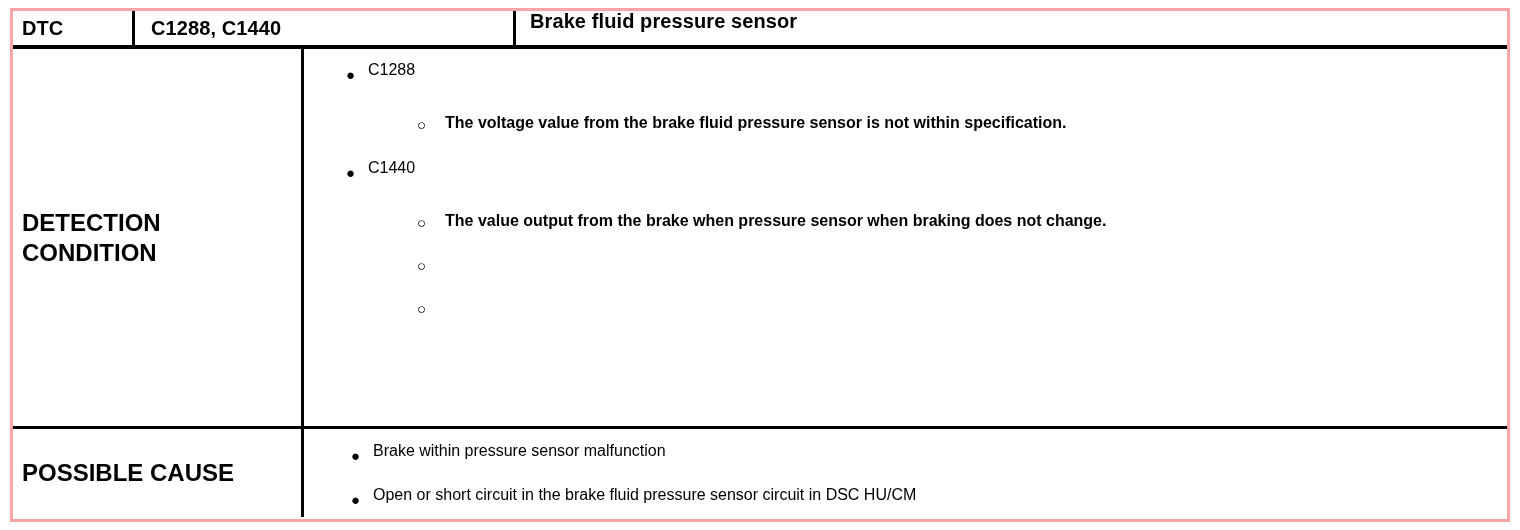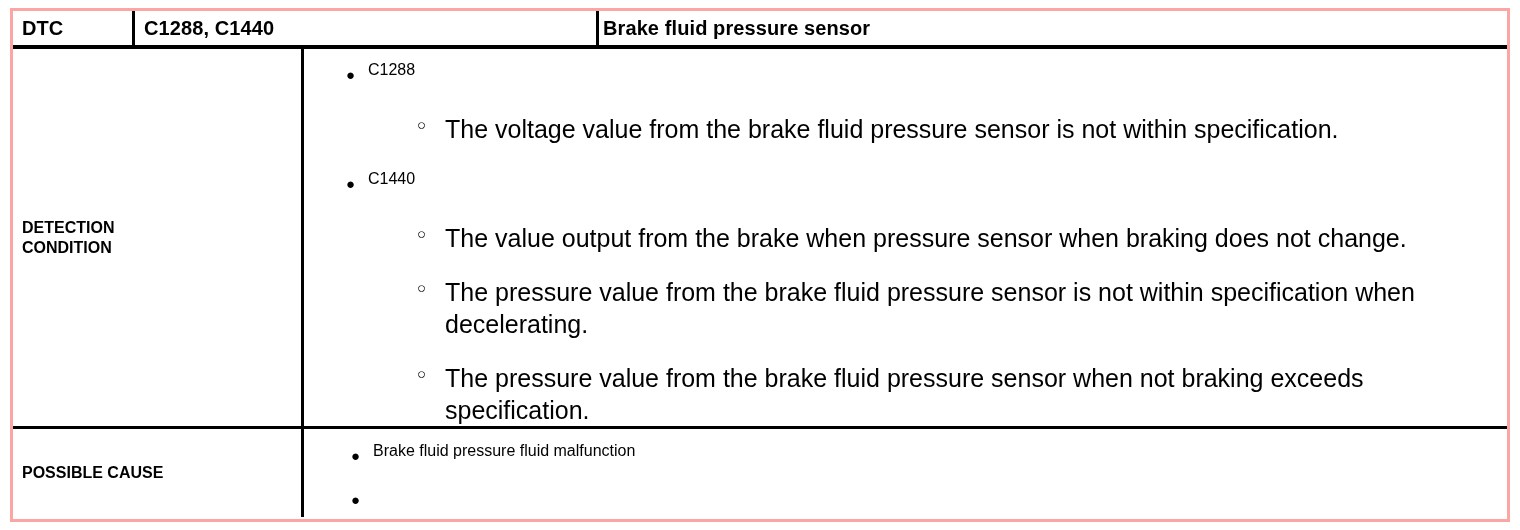--- a/index.html
+++ b/index.html
@@ -57,33 +57,32 @@
   
   .cell-dtc-label {
     width: 122px;
     box-sizing: border-box;
     border-right: 3px solid #000;
     display: flex;
     align-items: center;
     padding-left: 9px;
   }
   .cell-dtc-codes {
-    width: 464px;
+    width: 381px;
     box-sizing: border-box;
     border-right: 3px solid #000;
     display: flex;
     align-items: center;
-    padding-left: 9px;
+    padding-left: 16px;
   }
   .cell-dtc-name {
     flex: 1;
     box-sizing: border-box;
     display: flex;
-    align-items: center;
-    padding-left: 4px;
+    padding-left: 14px;
   }
 
   .hdr-text {
     font-size: 20px;
     font-weight: bold;
     letter-spacing: 0.1px;
     line-height: 1;
     white-space: nowrap;
   }
   .hdr-text-plain {
@@ -98,21 +97,21 @@
   .cell-label {
     width: 291px;
     box-sizing: border-box;
     border-right: 3px solid #000;
     display: flex;
     flex-direction: column;
     justify-content: center;
     padding-left: 9px;
   }
   .label-text {
-    font-size: 16px;
+    font-size: 24px;
     font-weight: bold;
     line-height: 1.22;
     white-space: pre-line;
   }
 
   .cell-body {
     flex: 1;
     box-sizing: border-box;
     padding: 0;
     position: relative;
@@ -143,22 +142,23 @@
     padding-right: 24px;
   }
   .lvl2 .bullet {
     width: 28px;
     flex: 0 0 28px;
     font-size: 15px;
     line-height: 1.2;
     padding-top: 3px;
   }
   .lvl2 .btext {
-    font-size: 25px;
+    font-size: 16px;
     line-height: 1.28;
+    font-weight: bold;
   }
 
   .detect-list {
     padding-top: 13px;
   }
   .sp-a { height: 30px; }
   .sp-b { height: 22px; }
   .sp-c { height: 26px; }
 
   .cause-list {
@@ -211,44 +211,43 @@
             <span class="btext">C1440</span>
           </div>
           <div class="sp-a"></div>
           <div class="lvl2">
             <span class="bullet">○</span>
             <span class="btext">The value output from the brake when pressure sensor when braking does not change.</span>
           </div>
           <div class="sp-b"></div>
           <div class="lvl2">
             <span class="bullet">○</span>
-            <span class="btext">The pressure value from the brake fluid pressure sensor is not within specification when decelerating.</span>
           </div>
           <div class="sp-b"></div>
           <div class="lvl2">
             <span class="bullet">○</span>
-            <span class="btext">The pressure value from the brake fluid pressure sensor when not braking exceeds specification.</span>
           </div>
 
         </div>
       </div>
     </div>
 
     <div class="row row-cause">
       <div class="cell-label">
         <span class="label-text">POSSIBLE CAUSE</span>
       </div>
       <div class="cell-body">
         <div class="cause-list">
           <div class="lvl1">
             <span class="bullet">●</span>
-            <span class="btext">Brake fluid pressure fluid malfunction</span>
+            <span class="btext">Brake within pressure sensor malfunction</span>
           </div>
           <div class="cause-gap"></div>
           <div class="lvl1">
             <span class="bullet">●</span>
+            <span class="btext">Open or short circuit in the brake fluid pressure sensor circuit in DSC HU/CM</span>
           </div>
         </div>
       </div>
     </div>
 
   </div>
 </div>
 
 </body></html>

